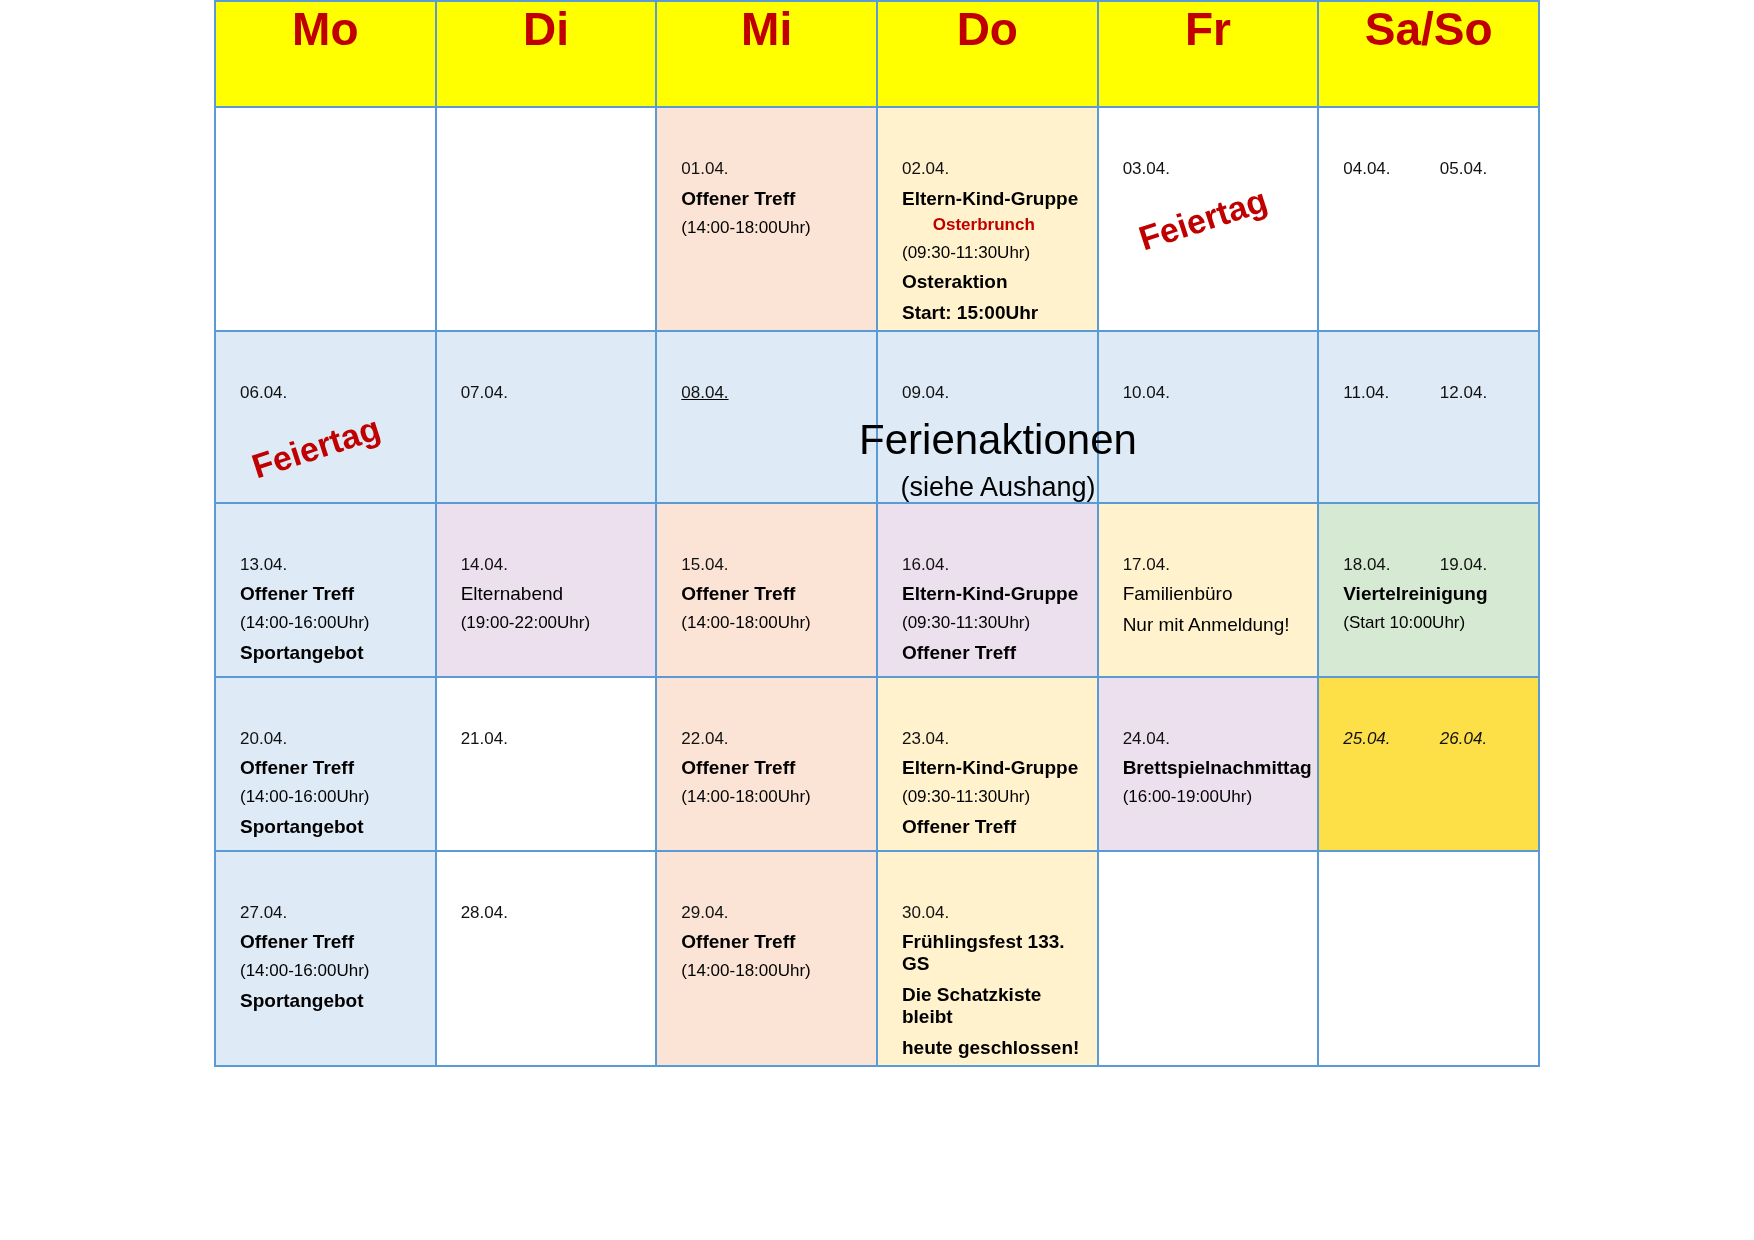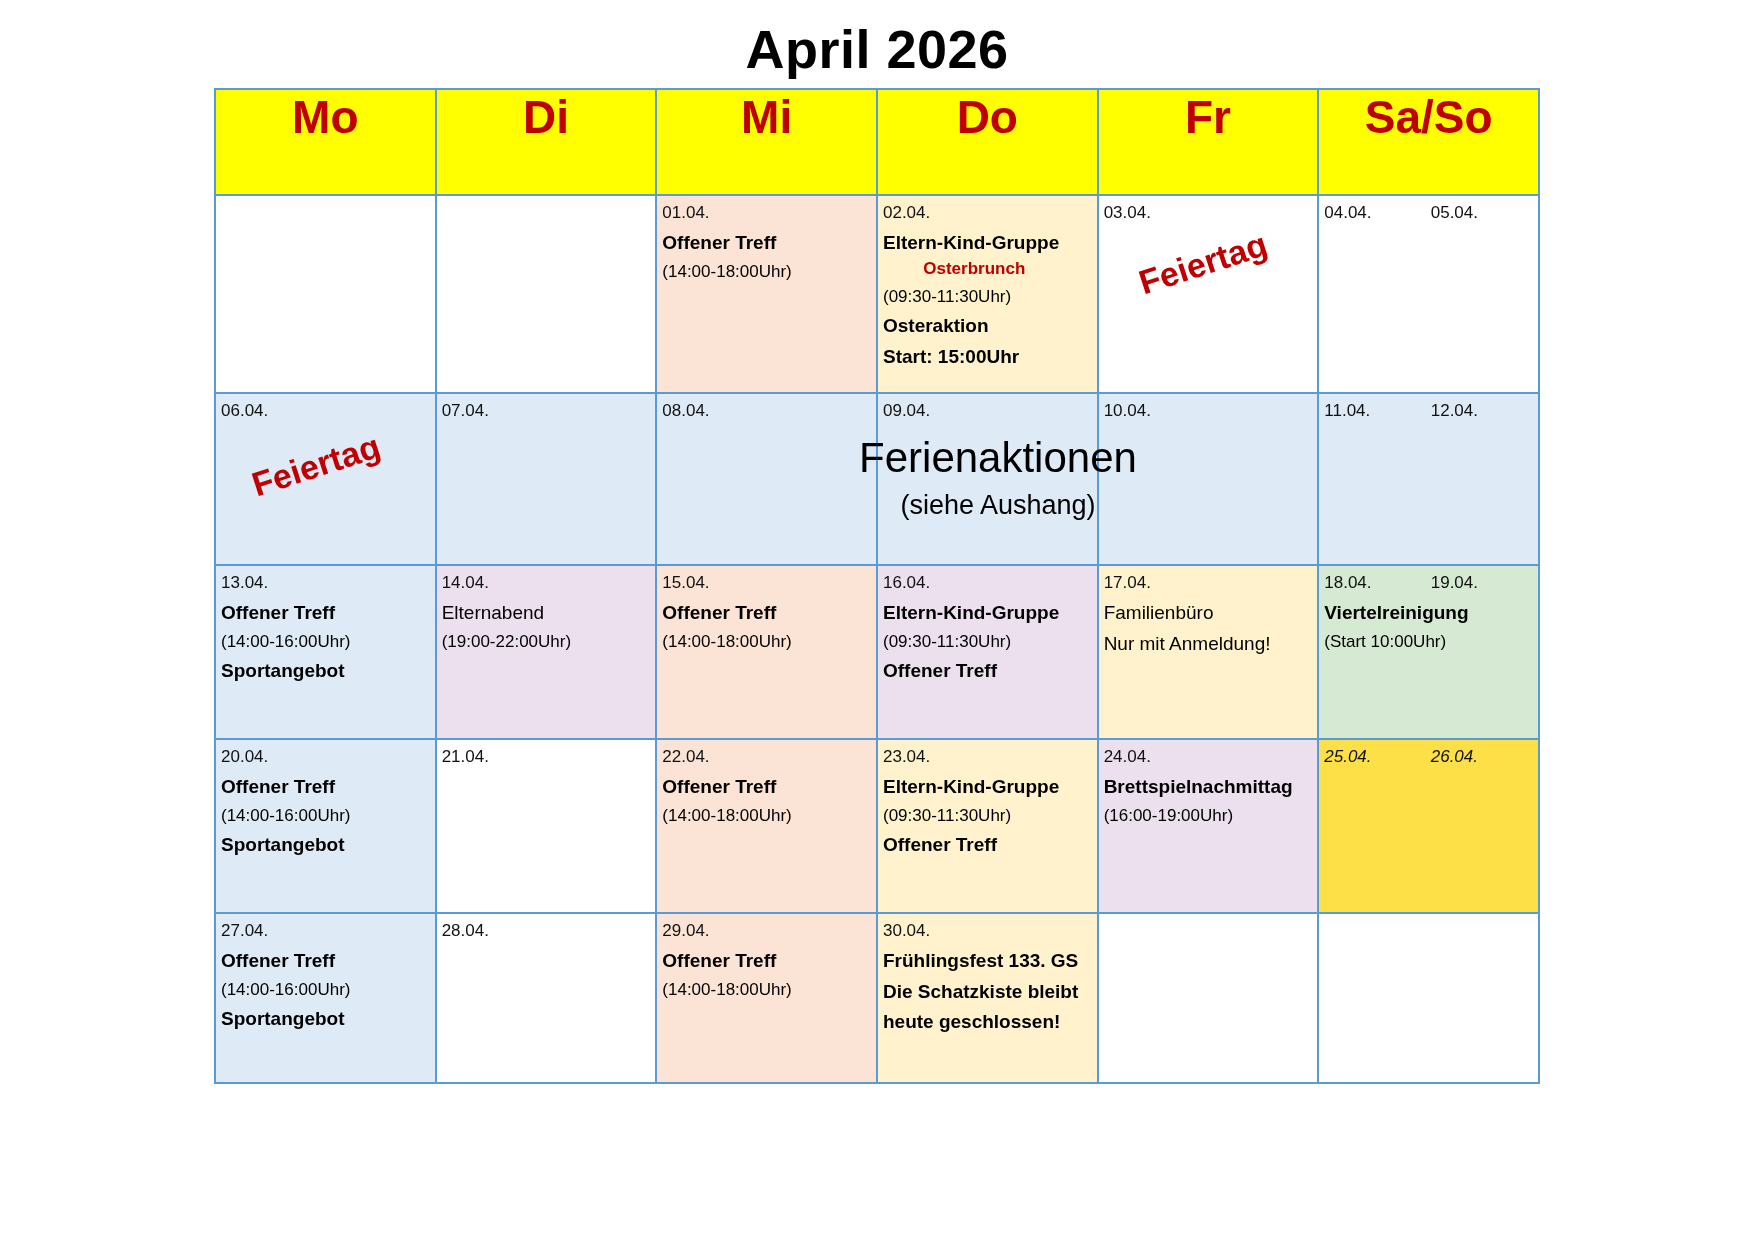--- a/index.html
+++ b/index.html
@@ -44,21 +44,22 @@
     font-size: 46px;
     font-weight: bold;
     text-align: center;
     height: 104px;
     vertical-align: middle;
   }
   .cell {
     position: relative;
     height: 100%;
     box-sizing: border-box;
-    padding: 8px 9px 6px 5px;
+    padding: 8px 9px 6px 24px;
+    margin-top: 44px;
   }
   .datenum {
     font-size: 17px;
     color: #111;
     font-weight: normal;
     line-height: 1.1;
   }
   .datenum-row {
     display: flex;
     justify-content: center;
@@ -133,21 +134,20 @@
   tr.r2 td { height: 170px; }
   tr.r3 td { height: 172px; }
   tr.r4 td { height: 172px; }
   tr.r5 td { height: 168px; }
 </style>
 </head>
 <body>
 
 <div class="page">
 
-  <div class="title">April 2026</div>
 
   <table class="calendar">
     <thead>
       <tr>
         <th class="dayhead">Mo</th>
         <th class="dayhead">Di</th>
         <th class="dayhead">Mi</th>
         <th class="dayhead">Do</th>
         <th class="dayhead">Fr</th>
         <th class="dayhead">Sa/So</th>
@@ -198,21 +198,21 @@
             <div class="cell">
               <div class="datenum">06.04.</div>
               <div class="feiertag">Feiertag</div>
             </div>
           </td>
           <td style="background: rgb(222, 234, 246);">
             <div class="cell">
               <div class="datenum">07.04.</div>
             </div>
           </td>
-          <td style="background: rgb(222, 234, 246);">
+          <td style="background: rgb(222, 234, 246); text-decoration: underline;">
             <div class="cell">
               <div class="datenum">08.04.</div>
             </div>
           </td>
           <td style="background: rgb(222, 234, 246);">
             <div class="cell ferien-cell">
               <div class="datenum">09.04.</div>
               <div class="ferien-overlay">
                 <div class="ferien-main">Ferienaktionen</div>
                 <div class="ferien-sub">(siehe Aushang)</div>

